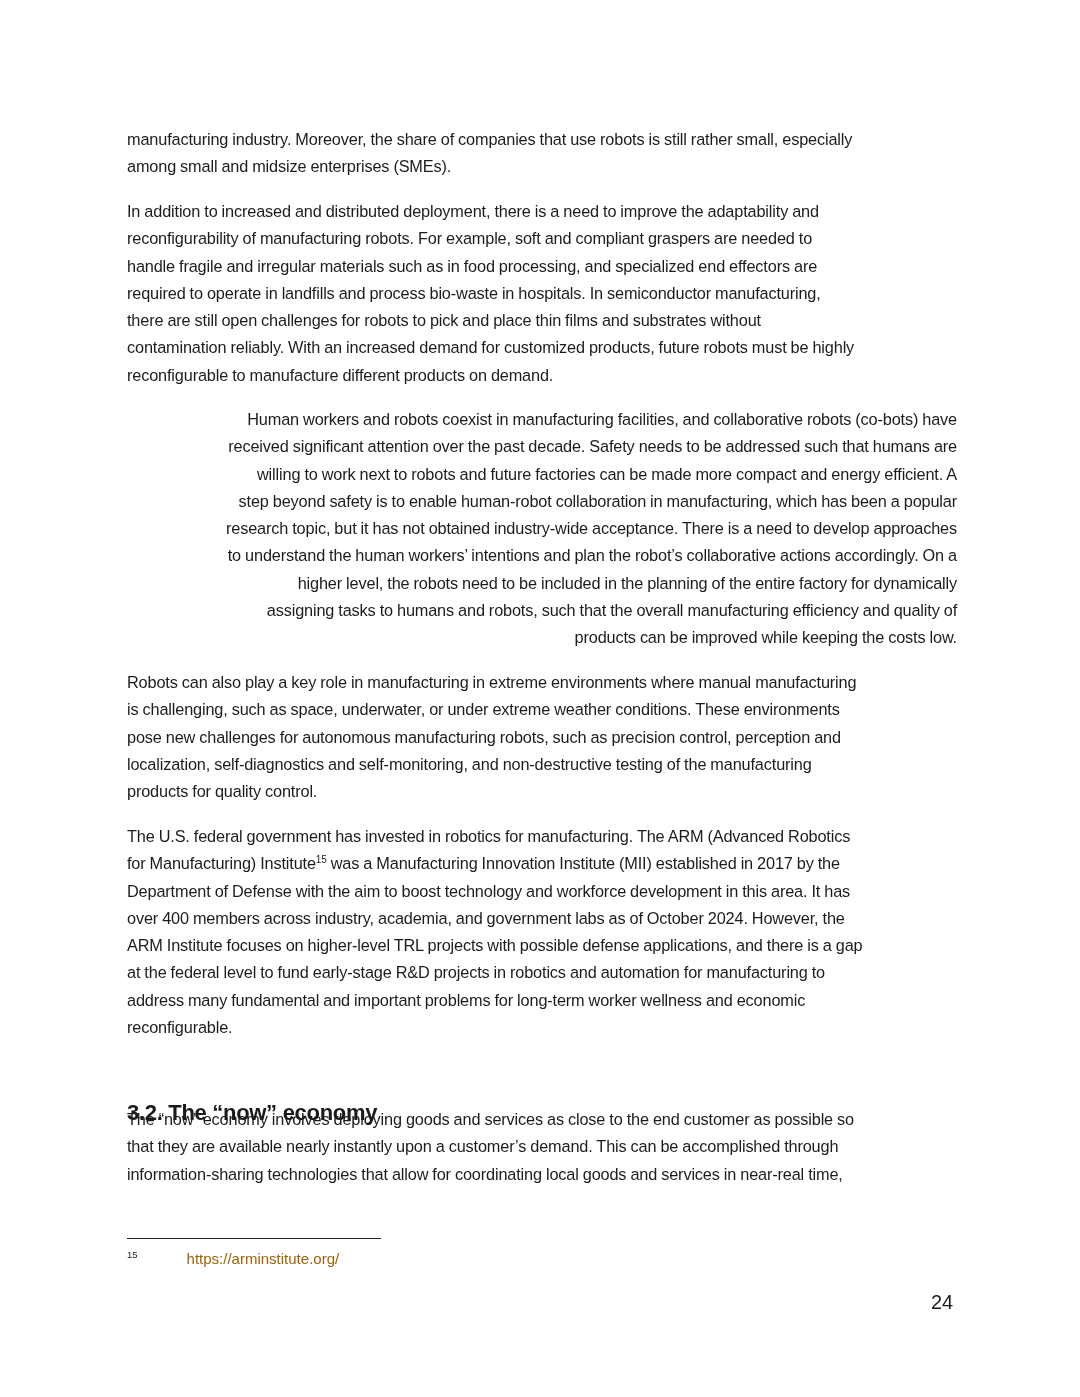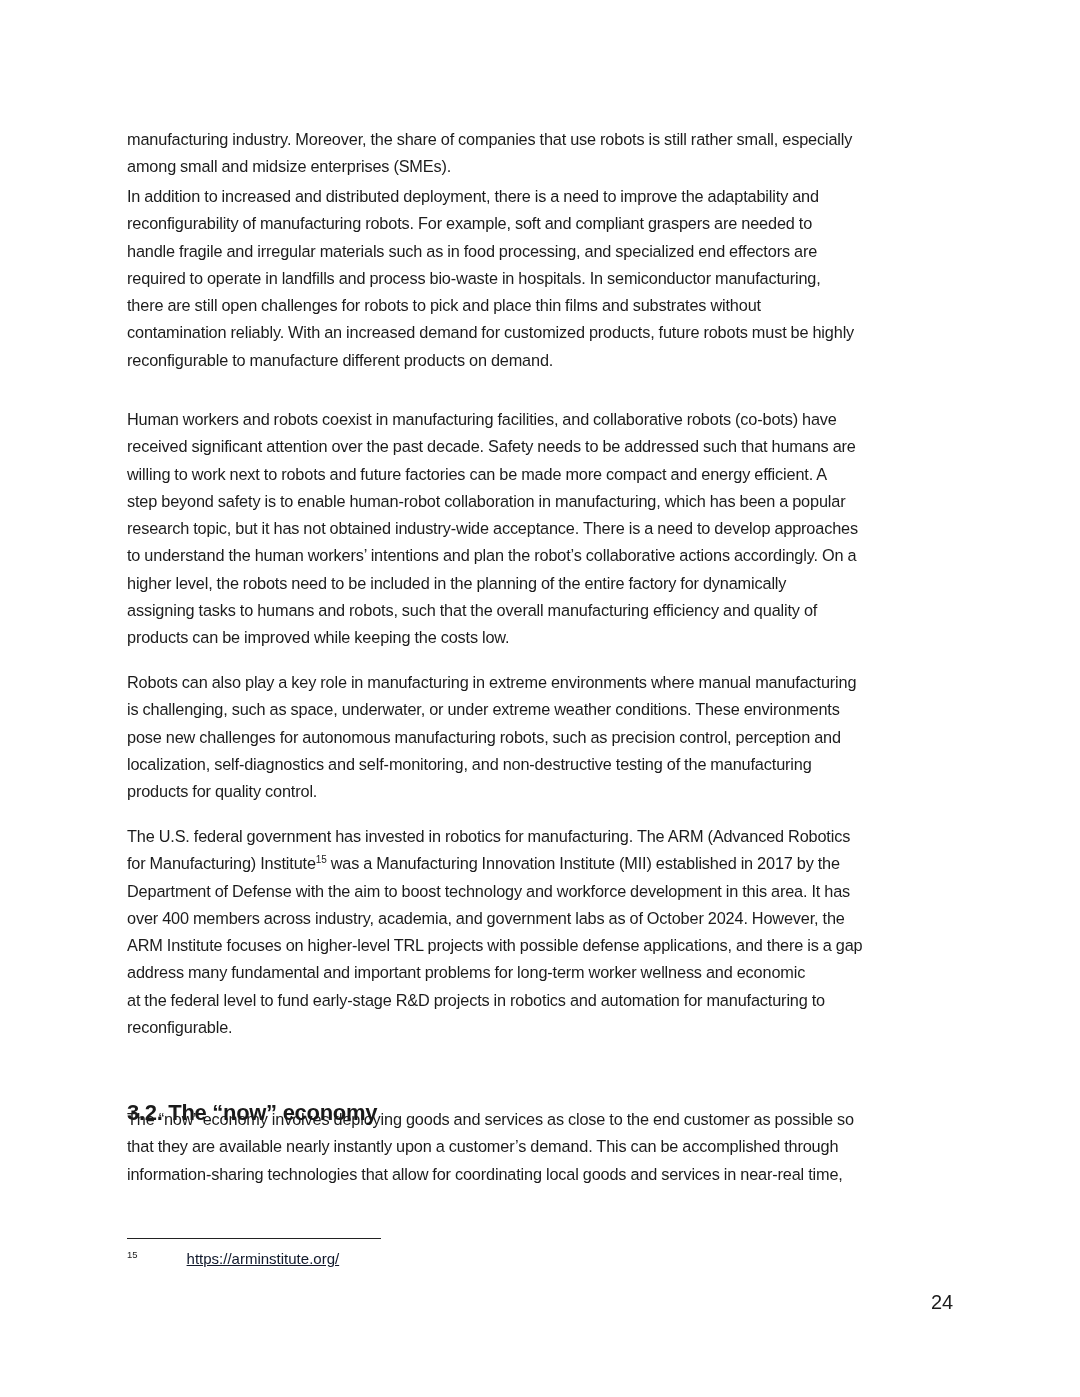--- a/index.html
+++ b/index.html
@@ -69,22 +69,21 @@
       font-size: 15px;
       line-height: 20px;
     }
     .footnote .fn-num {
       font-size: 9.5px;
       vertical-align: 6px;
       line-height: 0;
       margin-right: 3px;
     }
     .footnote a {
-      color: #0f172a;
-      text-decoration: underline;
+      color: #a16207;
       padding-left: 46px;
     }
     .page-number {
       position: absolute;
       left: 931px;
       top: 1291px;
       font-size: 20px;
       color: #1c1c1c;
     }
   </style>
@@ -93,33 +92,33 @@
 
 <div class="page">
 
   <div class="body-text" style="top:126px;">
     <p class="para">
       <span class="line">manufacturing industry. Moreover, the share of companies that use robots is still rather small, especially</span>
       <span class="line">among small and midsize enterprises (SMEs).</span>
     </p>
   </div>
 
-  <div class="body-text" style="top:183px;">
+  <div class="body-text" style="top:198px;">
     <p class="para">
       <span class="line">In addition to increased and distributed deployment, there is a need to improve the adaptability and</span>
       <span class="line">reconfigurability of manufacturing robots. For example, soft and compliant graspers are needed to</span>
       <span class="line">handle fragile and irregular materials such as in food processing, and specialized end effectors are</span>
       <span class="line">required to operate in landfills and process bio-waste in hospitals. In semiconductor manufacturing,</span>
       <span class="line">there are still open challenges for robots to pick and place thin films and substrates without</span>
       <span class="line">contamination reliably. With an increased demand for customized products, future robots must be highly</span>
       <span class="line">reconfigurable to manufacture different products on demand.</span>
     </p>
   </div>
 
-  <div class="body-text" style="top:406px;">
+  <div class="body-text" style="top:406px;text-align:right;">
     <p class="para">
       <span class="line">Human workers and robots coexist in manufacturing facilities, and collaborative robots (co-bots) have</span>
       <span class="line">received significant attention over the past decade. Safety needs to be addressed such that humans are</span>
       <span class="line">willing to work next to robots and future factories can be made more compact and energy efficient. A</span>
       <span class="line">step beyond safety is to enable human-robot collaboration in manufacturing, which has been a popular</span>
       <span class="line">research topic, but it has not obtained industry-wide acceptance. There is a need to develop approaches</span>
       <span class="line">to understand the human workers’ intentions and plan the robot’s collaborative actions accordingly. On a</span>
       <span class="line">higher level, the robots need to be included in the planning of the entire factory for dynamically</span>
       <span class="line">assigning tasks to humans and robots, such that the overall manufacturing efficiency and quality of</span>
       <span class="line">products can be improved while keeping the costs low.</span>
@@ -136,22 +135,22 @@
     </p>
   </div>
 
   <div class="body-text" style="top:823px;">
     <p class="para">
       <span class="line">The U.S. federal government has invested in robotics for manufacturing. The ARM (Advanced Robotics</span>
       <span class="line"><span>for Manufacturing) Institute</span><sup class="fnref">15</sup><span> was a Manufacturing Innovation Institute (MII) established in 2017 by the</span></span>
       <span class="line">Department of Defense with the aim to boost technology and workforce development in this area. It has</span>
       <span class="line">over 400 members across industry, academia, and government labs as of October 2024. However, the</span>
       <span class="line">ARM Institute focuses on higher-level TRL projects with possible defense applications, and there is a gap</span>
+      <span class="line">at the federal level to fund early-stage R&amp;D projects in robotics and automation for manufacturing to</span>
       <span class="line">address many fundamental and important problems for long-term worker wellness and economic</span>
-      <span class="line">at the federal level to fund early-stage R&amp;D projects in robotics and automation for manufacturing to</span>
       <span class="line">reconfigurable.</span>
     </p>
   </div>
 
   <h2 class="heading">3.2. The “now” economy</h2>
 
   <div class="body-text" style="top:1106px;">
     <p class="para">
       <span class="line">The “now” economy involves deploying goods and services as close to the end customer as possible so</span>
       <span class="line">that they are available nearly instantly upon a customer’s demand.  This can be accomplished through</span>

